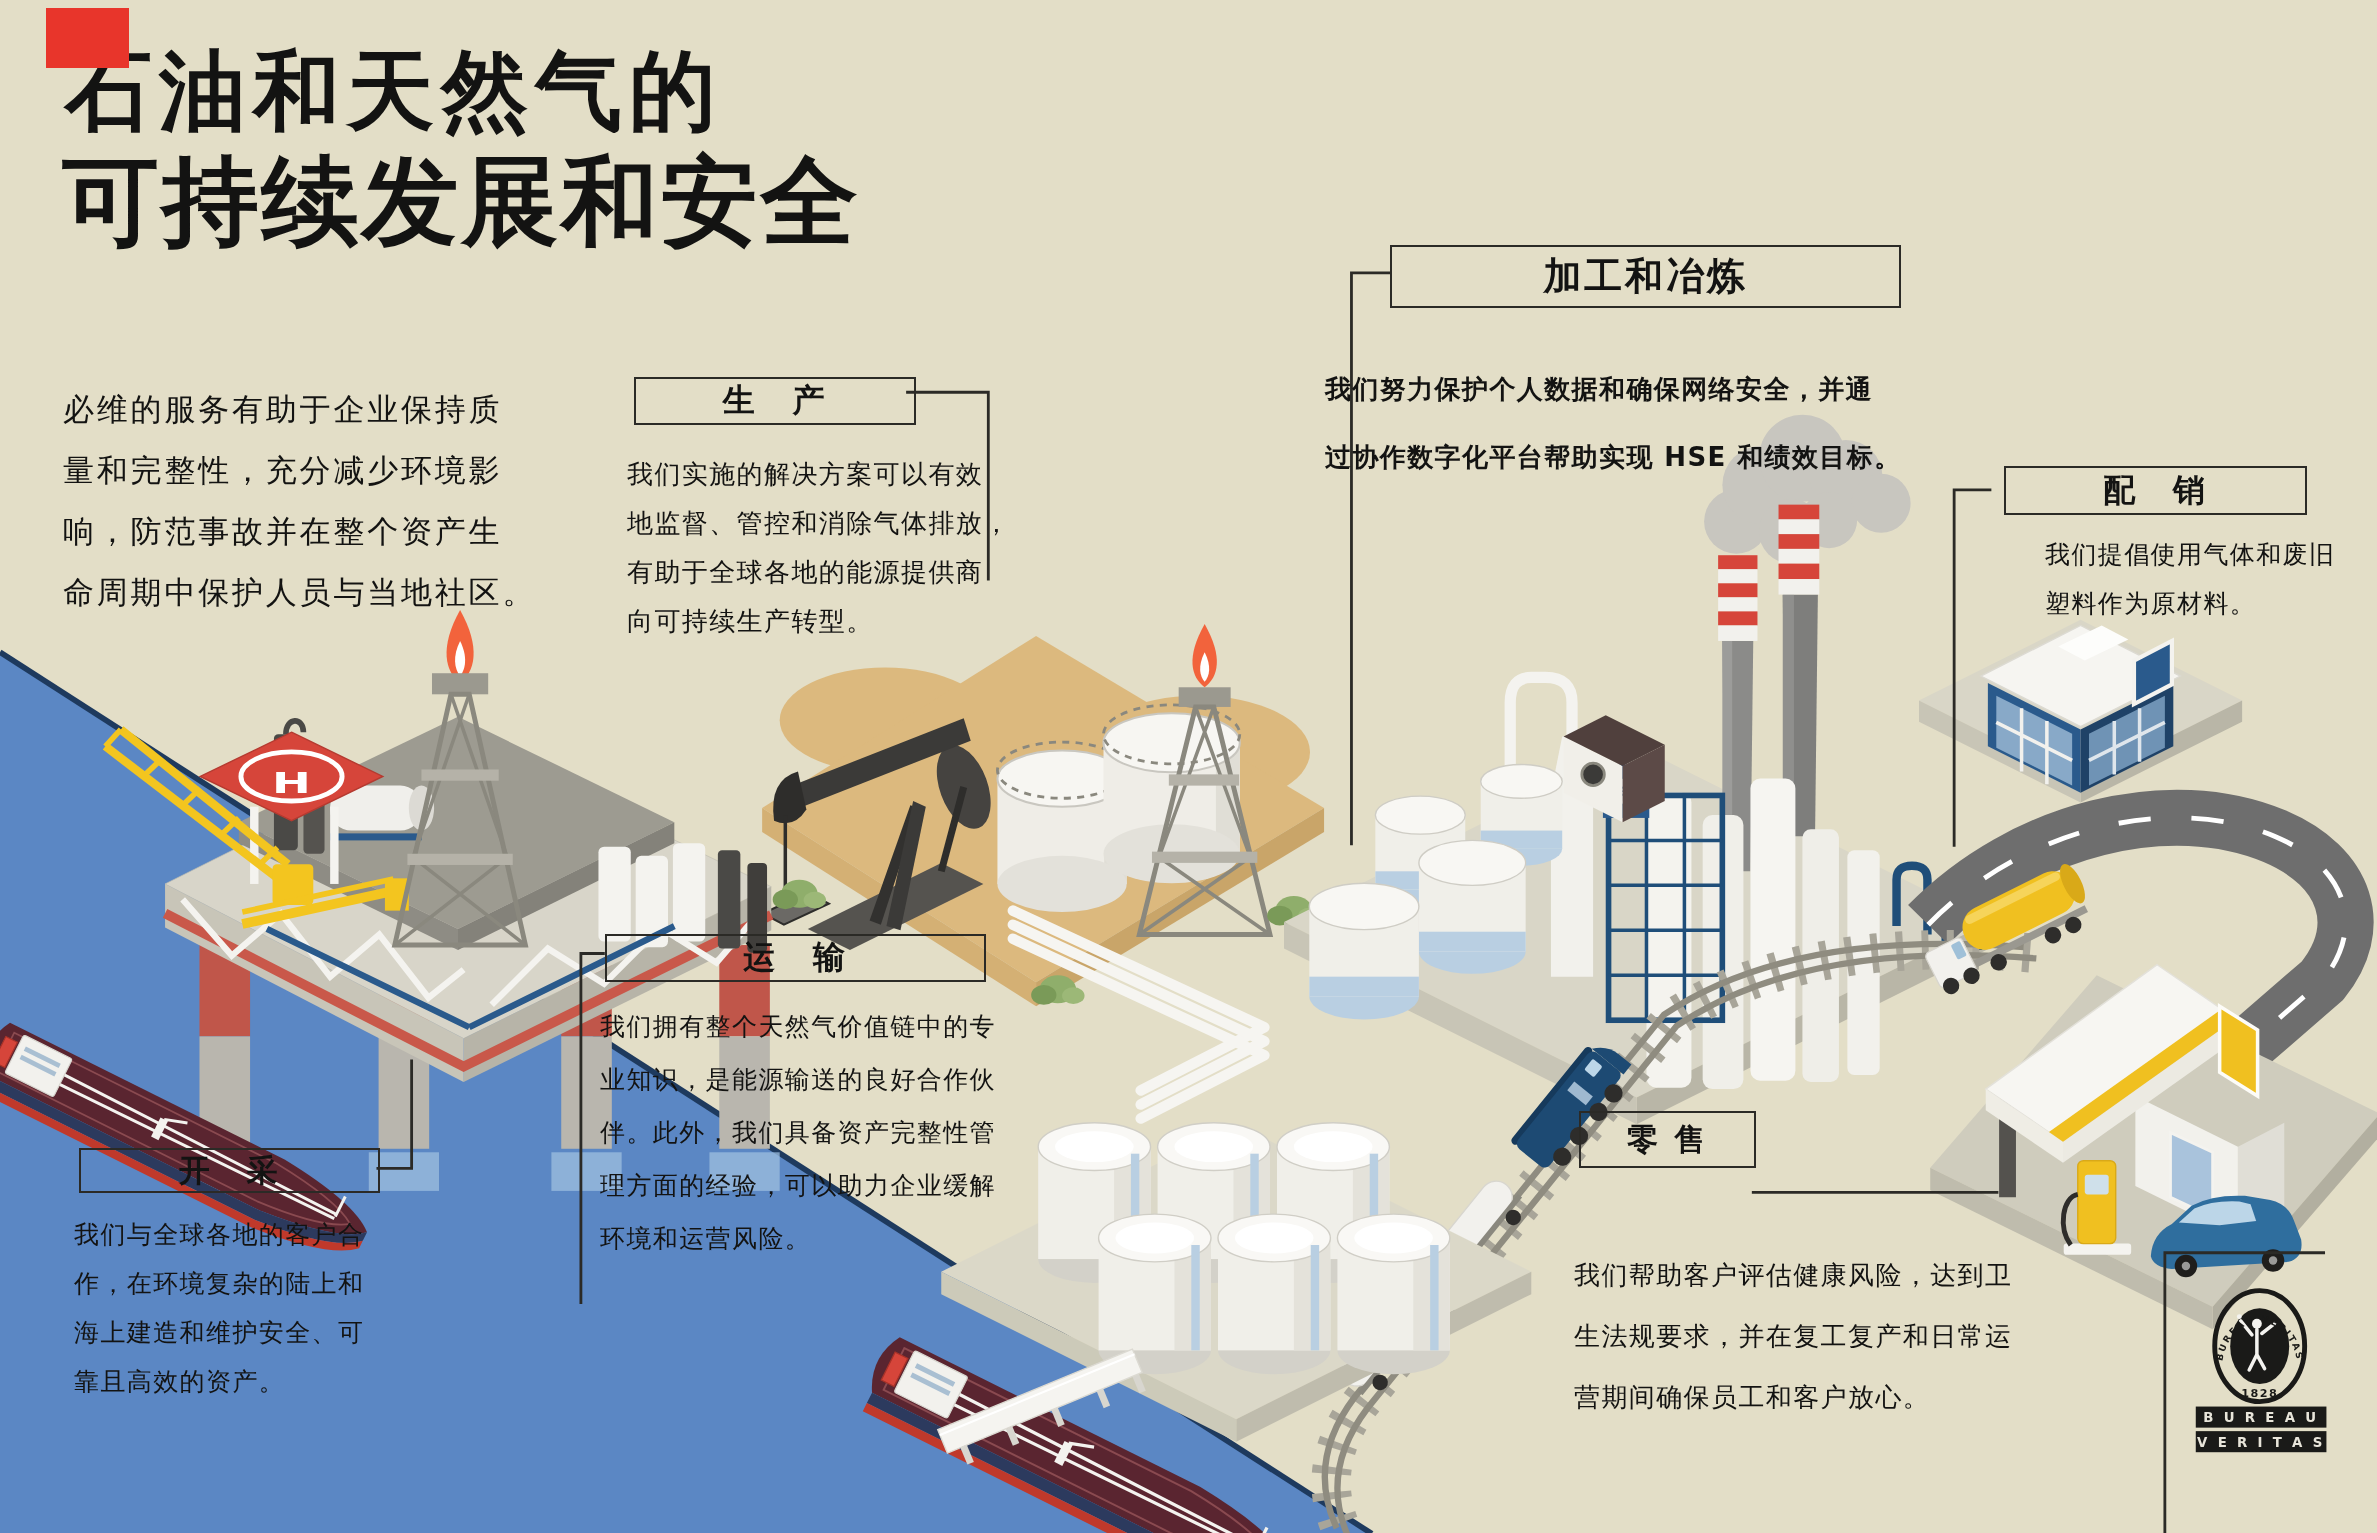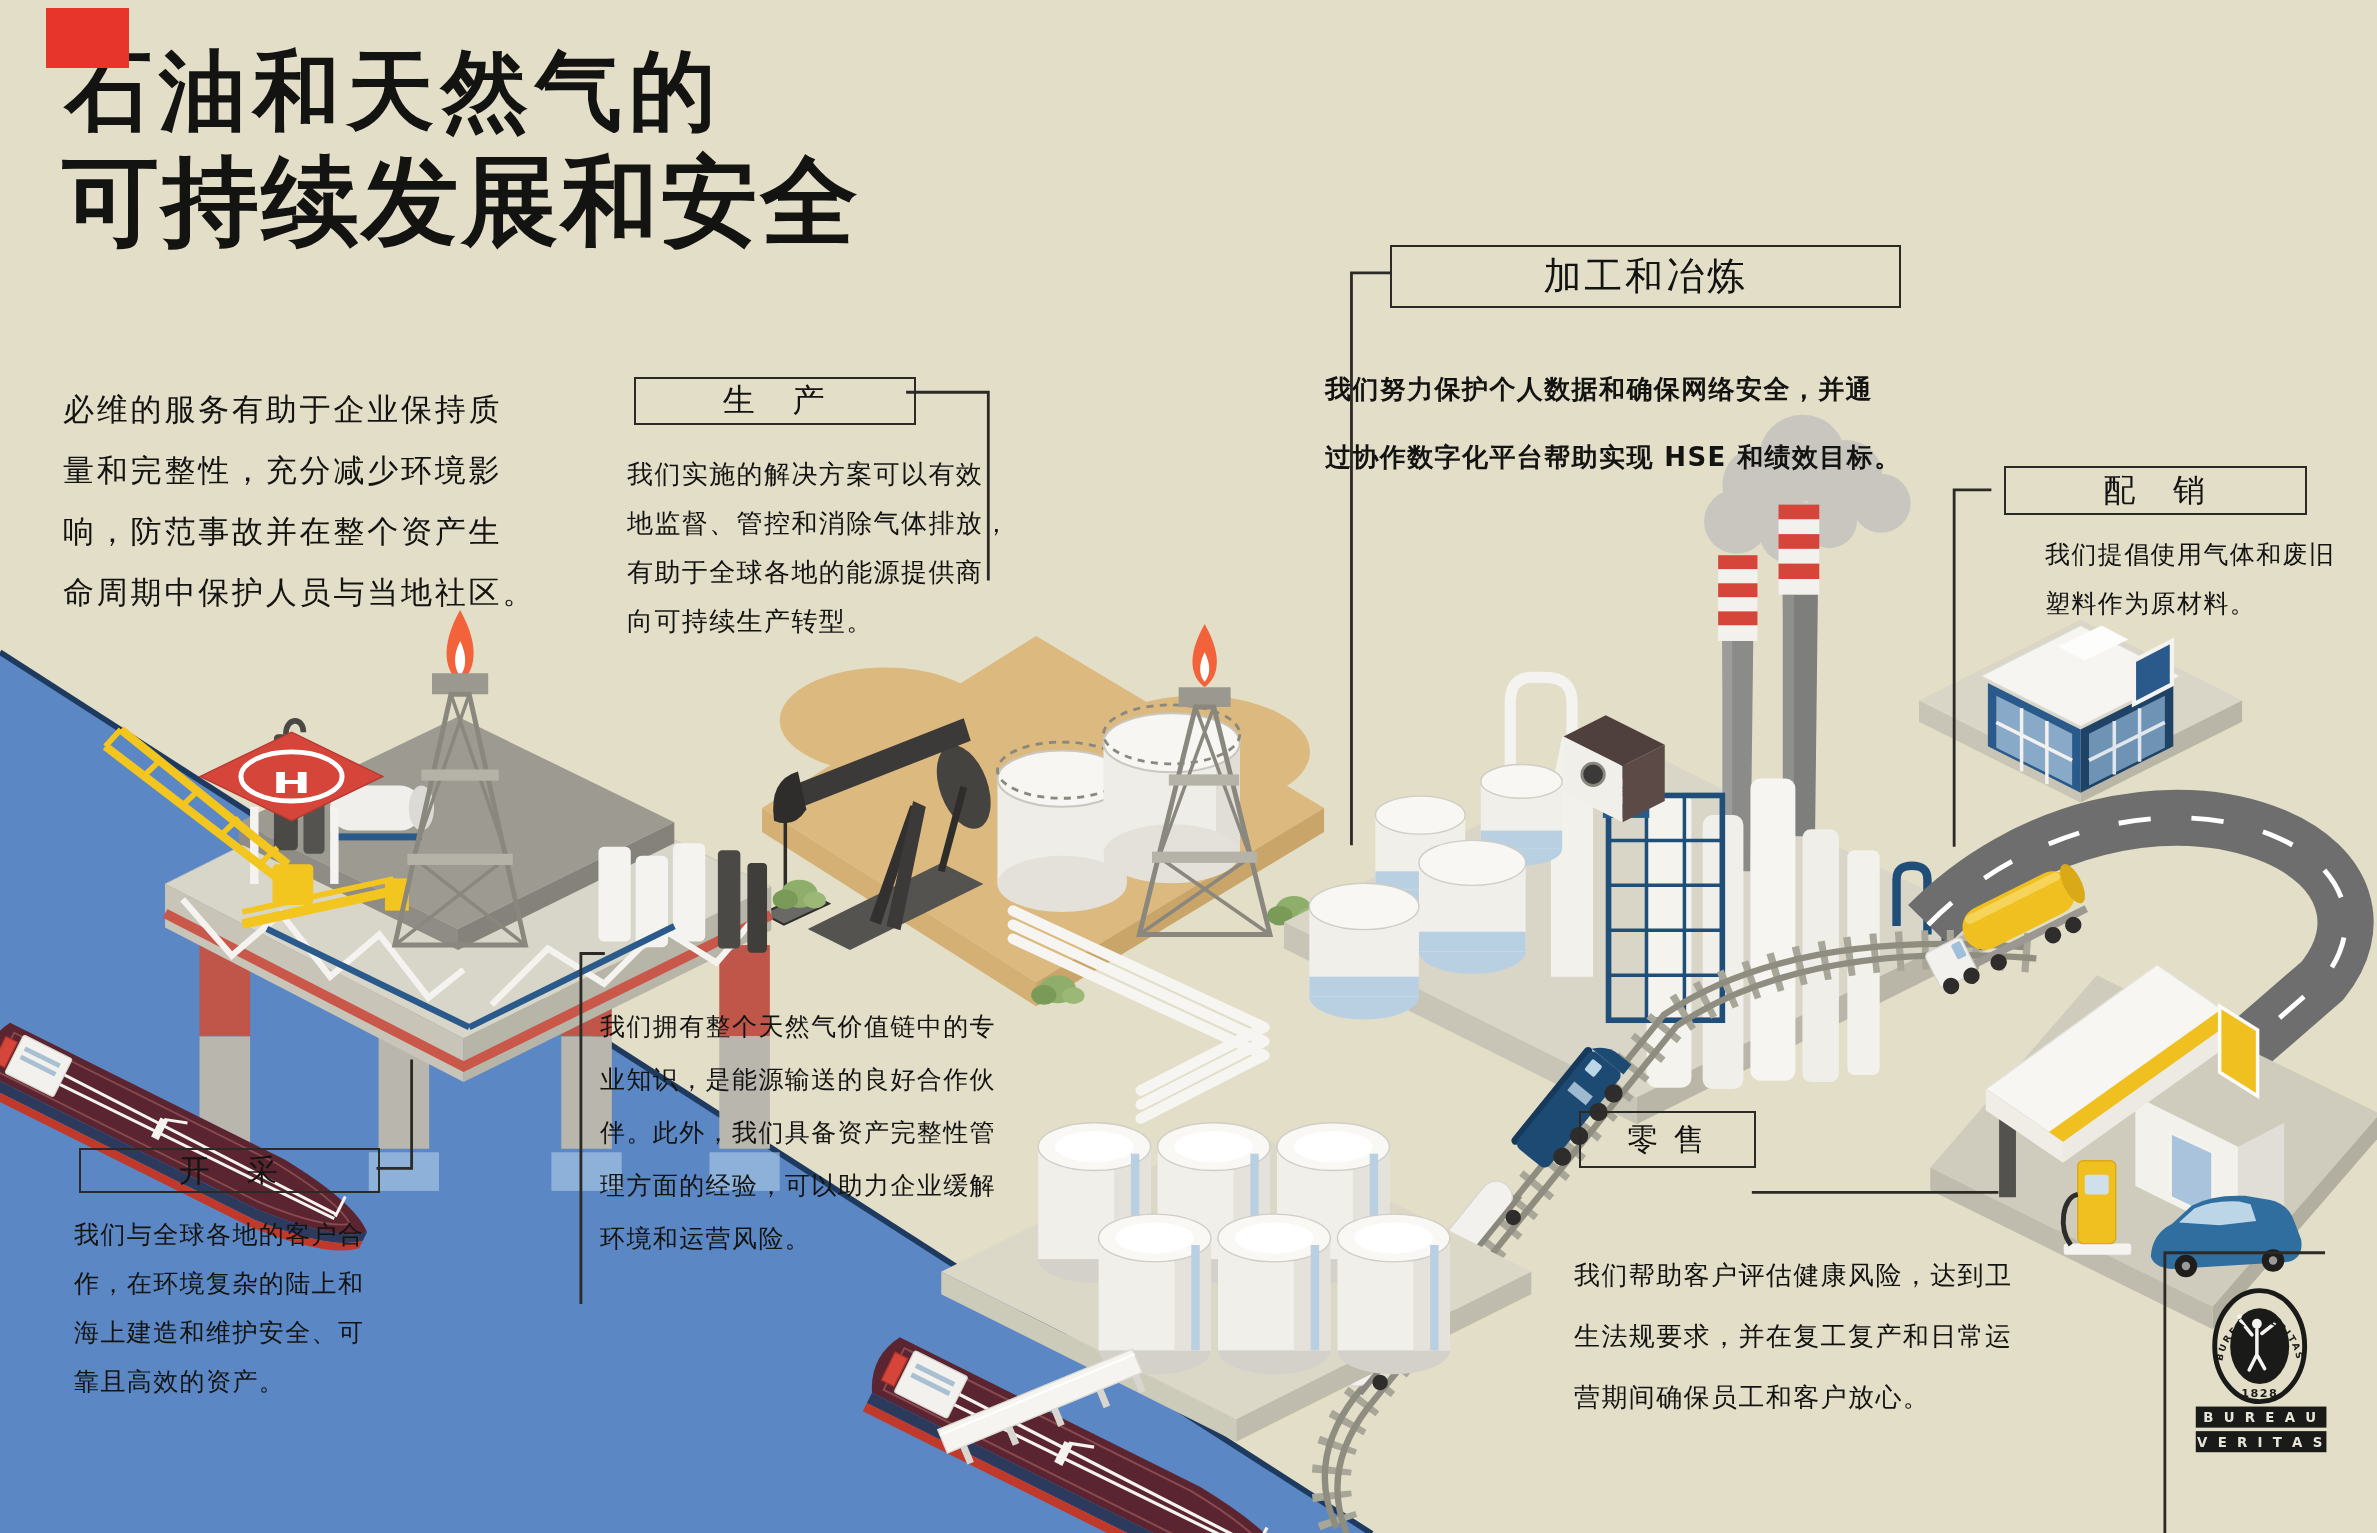--- a/index.html
+++ b/index.html
@@ -5,21 +5,21 @@
   html,body{margin:0;padding:0;background:#e3dec7;}
   .canvas{position:relative;width:2377px;height:1534px;background:#e3dec7;overflow:hidden;
           font-family:"DejaVu Sans","Liberation Sans",sans-serif;color:#131312;}
   .layer-svg{position:absolute;left:0;top:0;z-index:1;}
   .t{position:absolute;z-index:2;}
   .title1{left:65px;top:41px;font-size:87px;font-weight:600;letter-spacing:7px;line-height:1.15;}
   .title2{left:62px;top:149px;font-size:97px;font-weight:800;letter-spacing:2.8px;line-height:1.1;}
   .intro{left:63px;top:379px;width:492px;font-size:31px;line-height:61px;letter-spacing:2.8px;
          font-weight:500;white-space:pre-line;}
   .secbox{position:absolute;z-index:2;border:2.8px solid #2b2a26;display:flex;align-items:center;
-          justify-content:center;font-weight:normal;background:transparent;letter-spacing:2.8px;}
+          justify-content:center;font-weight:bold;background:transparent;letter-spacing:2.8px;}
   .secbody{position:absolute;z-index:2;font-size:25px;white-space:pre-line;letter-spacing:1.4px;font-weight:500;}
   .red-mark{position:absolute;left:46px;top:7.7px;width:83px;height:60px;background:#e8352b;z-index:3;}
   svg text{font-family:"DejaVu Sans","Liberation Sans",sans-serif;}
 </style>
 </head>
 <body>
 
 <div class="canvas">
 
 <svg class="layer-svg" width="2377" height="1534" viewBox="0 0 3384 2183" xmlns="http://www.w3.org/2000/svg" xmlns:xlink="http://www.w3.org/1999/xlink">
@@ -433,20 +433,21 @@
   <div class="t title2">可持续发展和安全</div>
   <div class="t title1">石油和天然气的</div>
   <div class="t intro">必维的服务有助于企业保持质
 量和完整性，充分减少环境影
 响，防范事故并在整个资产生
 命周期中保护人员与当地社区。</div>
 
   <div class="secbox" style="left:634px;top:377px;width:278px;height:44px;font-size:32px;">生　产</div>
   <div class="secbox" style="left:1390px;top:245px;width:507px;height:59px;font-size:38px;">加工和冶炼</div>
   <div class="secbox" style="left:1992px;top:466px;width:299px;height:45px;font-size:32px;margin-left:12px;">配　销</div>
+  <div class="secbox" style="left:605px;top:934px;width:377px;height:44px;font-size:32px;">运　输</div>
   <div class="secbox" style="left:79px;top:1148px;width:297px;height:41px;font-size:31px;">开　采</div>
   <div class="secbox" style="left:1579px;top:1111px;width:173px;height:53px;font-size:31px;">零 售</div>
 
   <div class="secbody" style="left:627px;top:450px;line-height:49px;font-size:26px;">我们实施的解决方案可以有效
 地监督、管控和消除气体排放，
 有助于全球各地的能源提供商
 向可持续生产转型。</div>
   <div class="secbody" style="left:1325px;top:355px;line-height:68px;font-size:26px;font-weight:bold;">我们努力保护个人数据和确保网络安全，并通
 过协作数字化平台帮助实现 HSE 和绩效目标。</div>
   <div class="secbody" style="left:1997px;top:530px;line-height:49px;font-size:25px;margin-left:48px;">我们提倡使用气体和废旧

